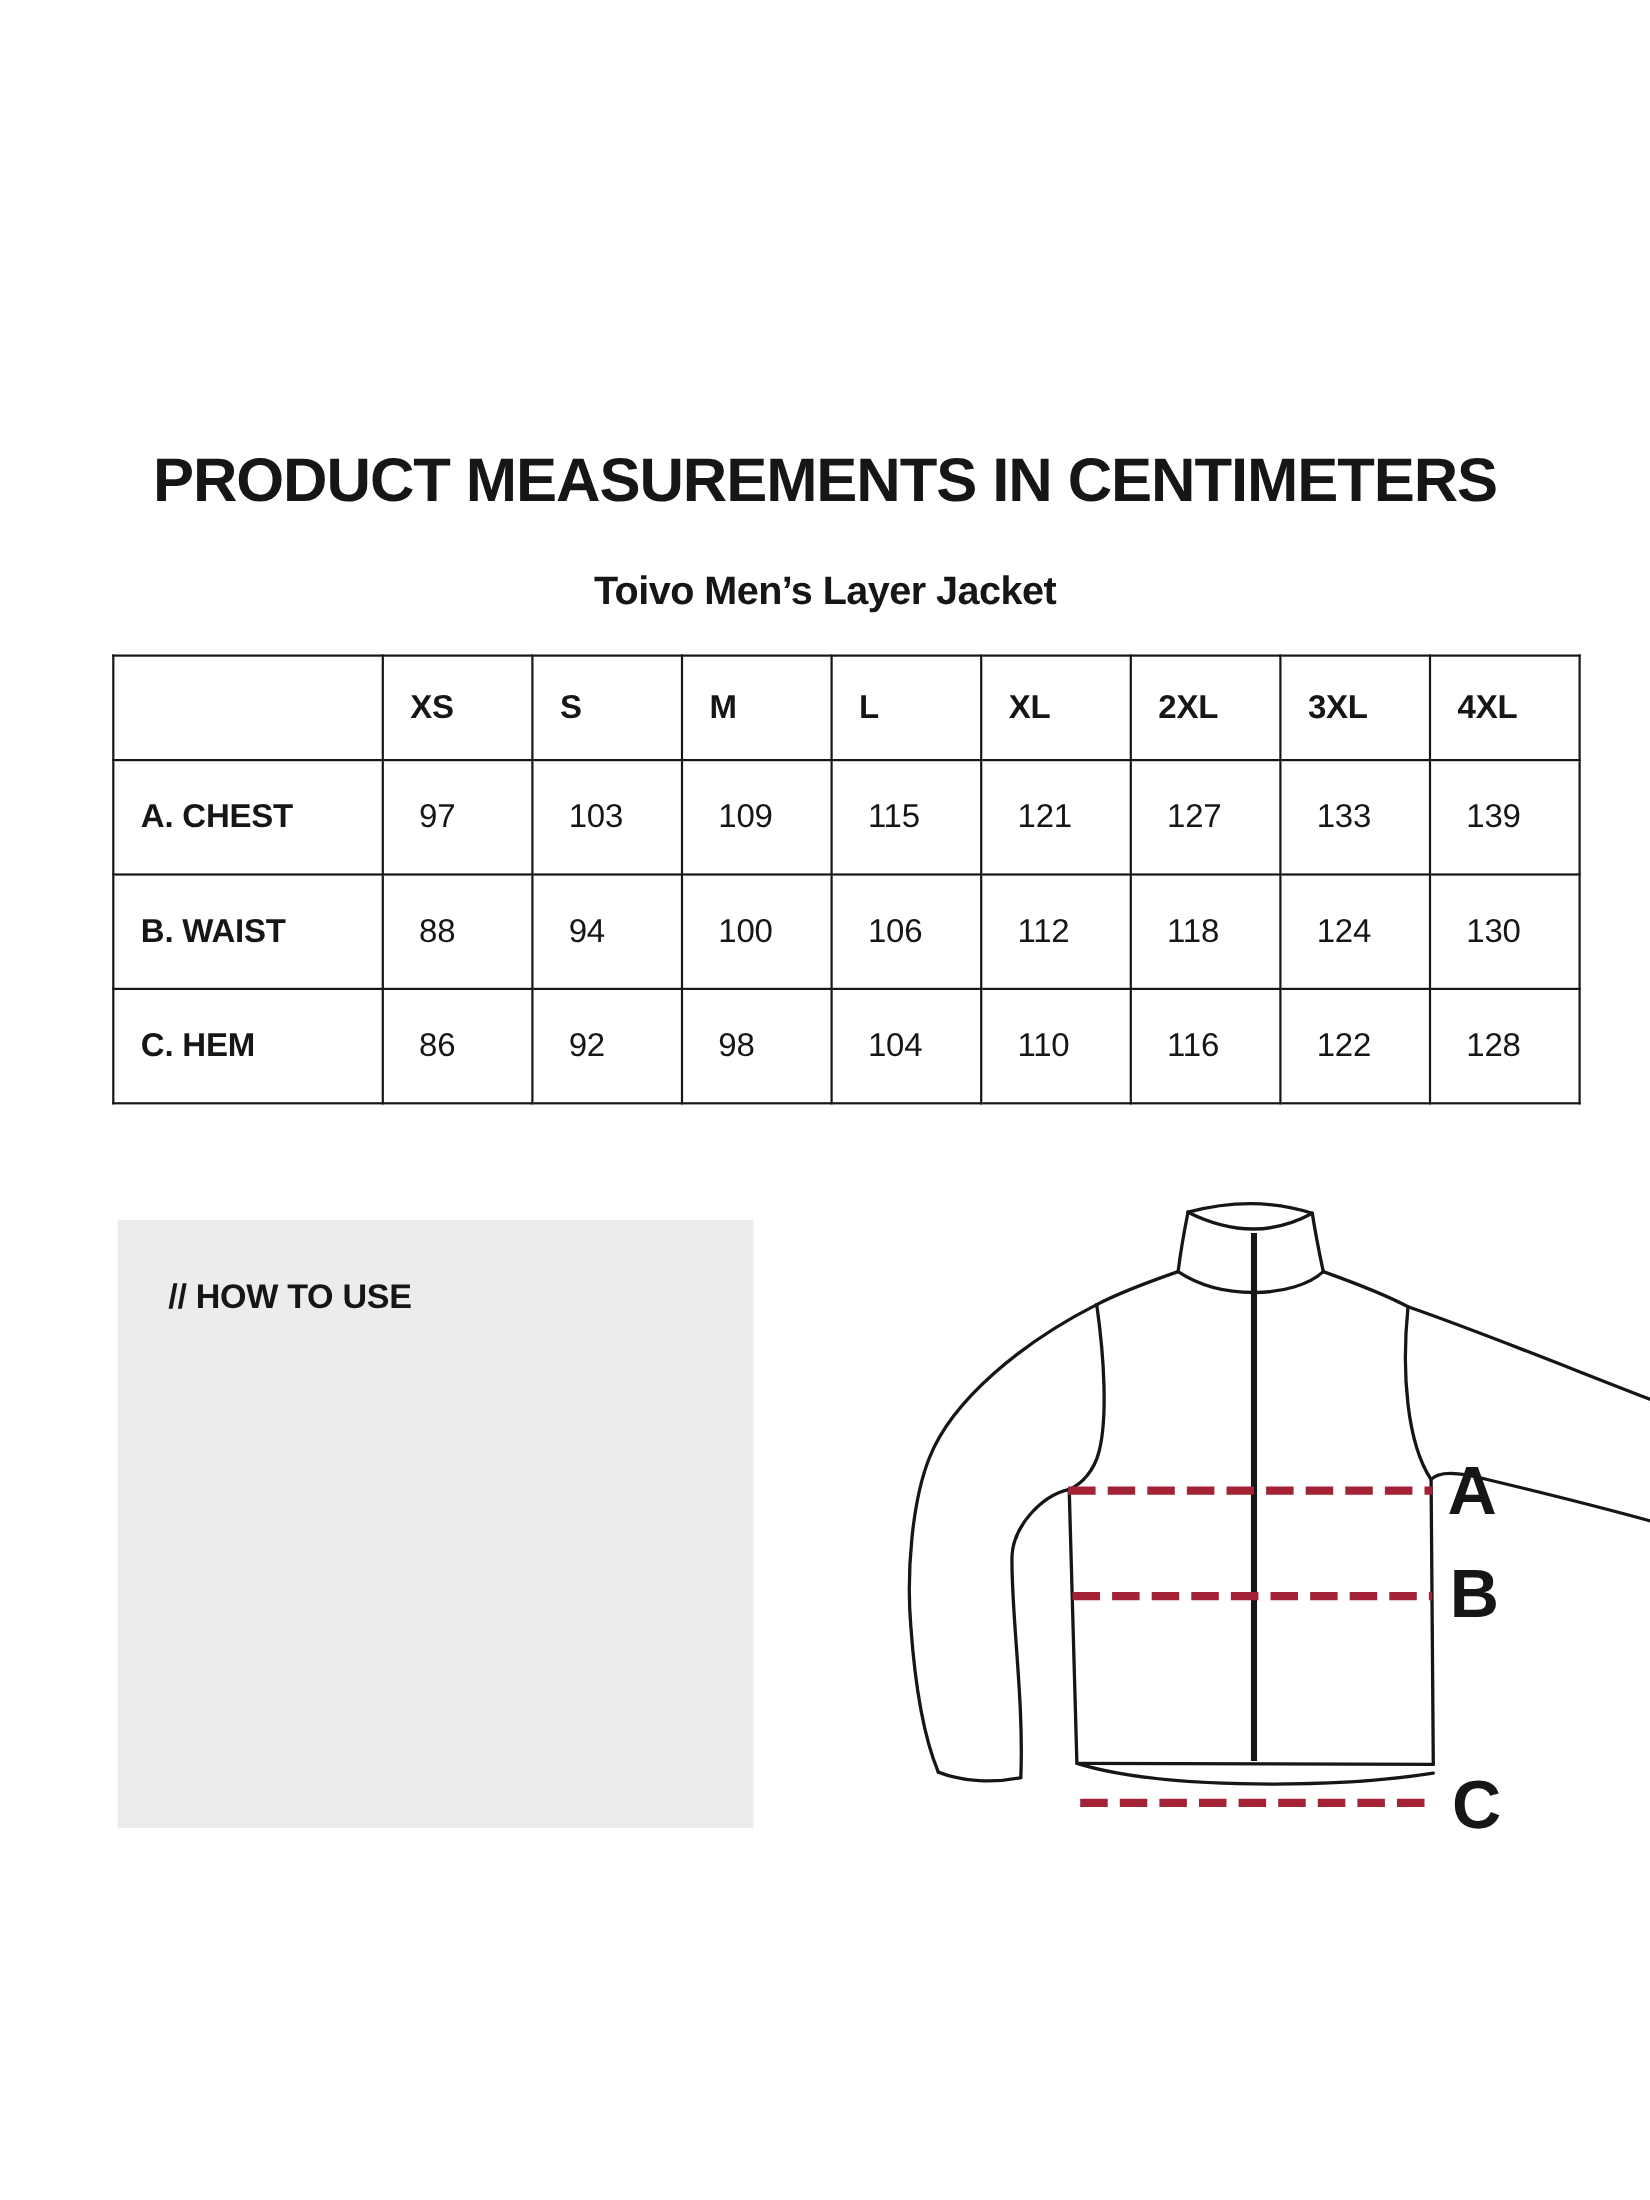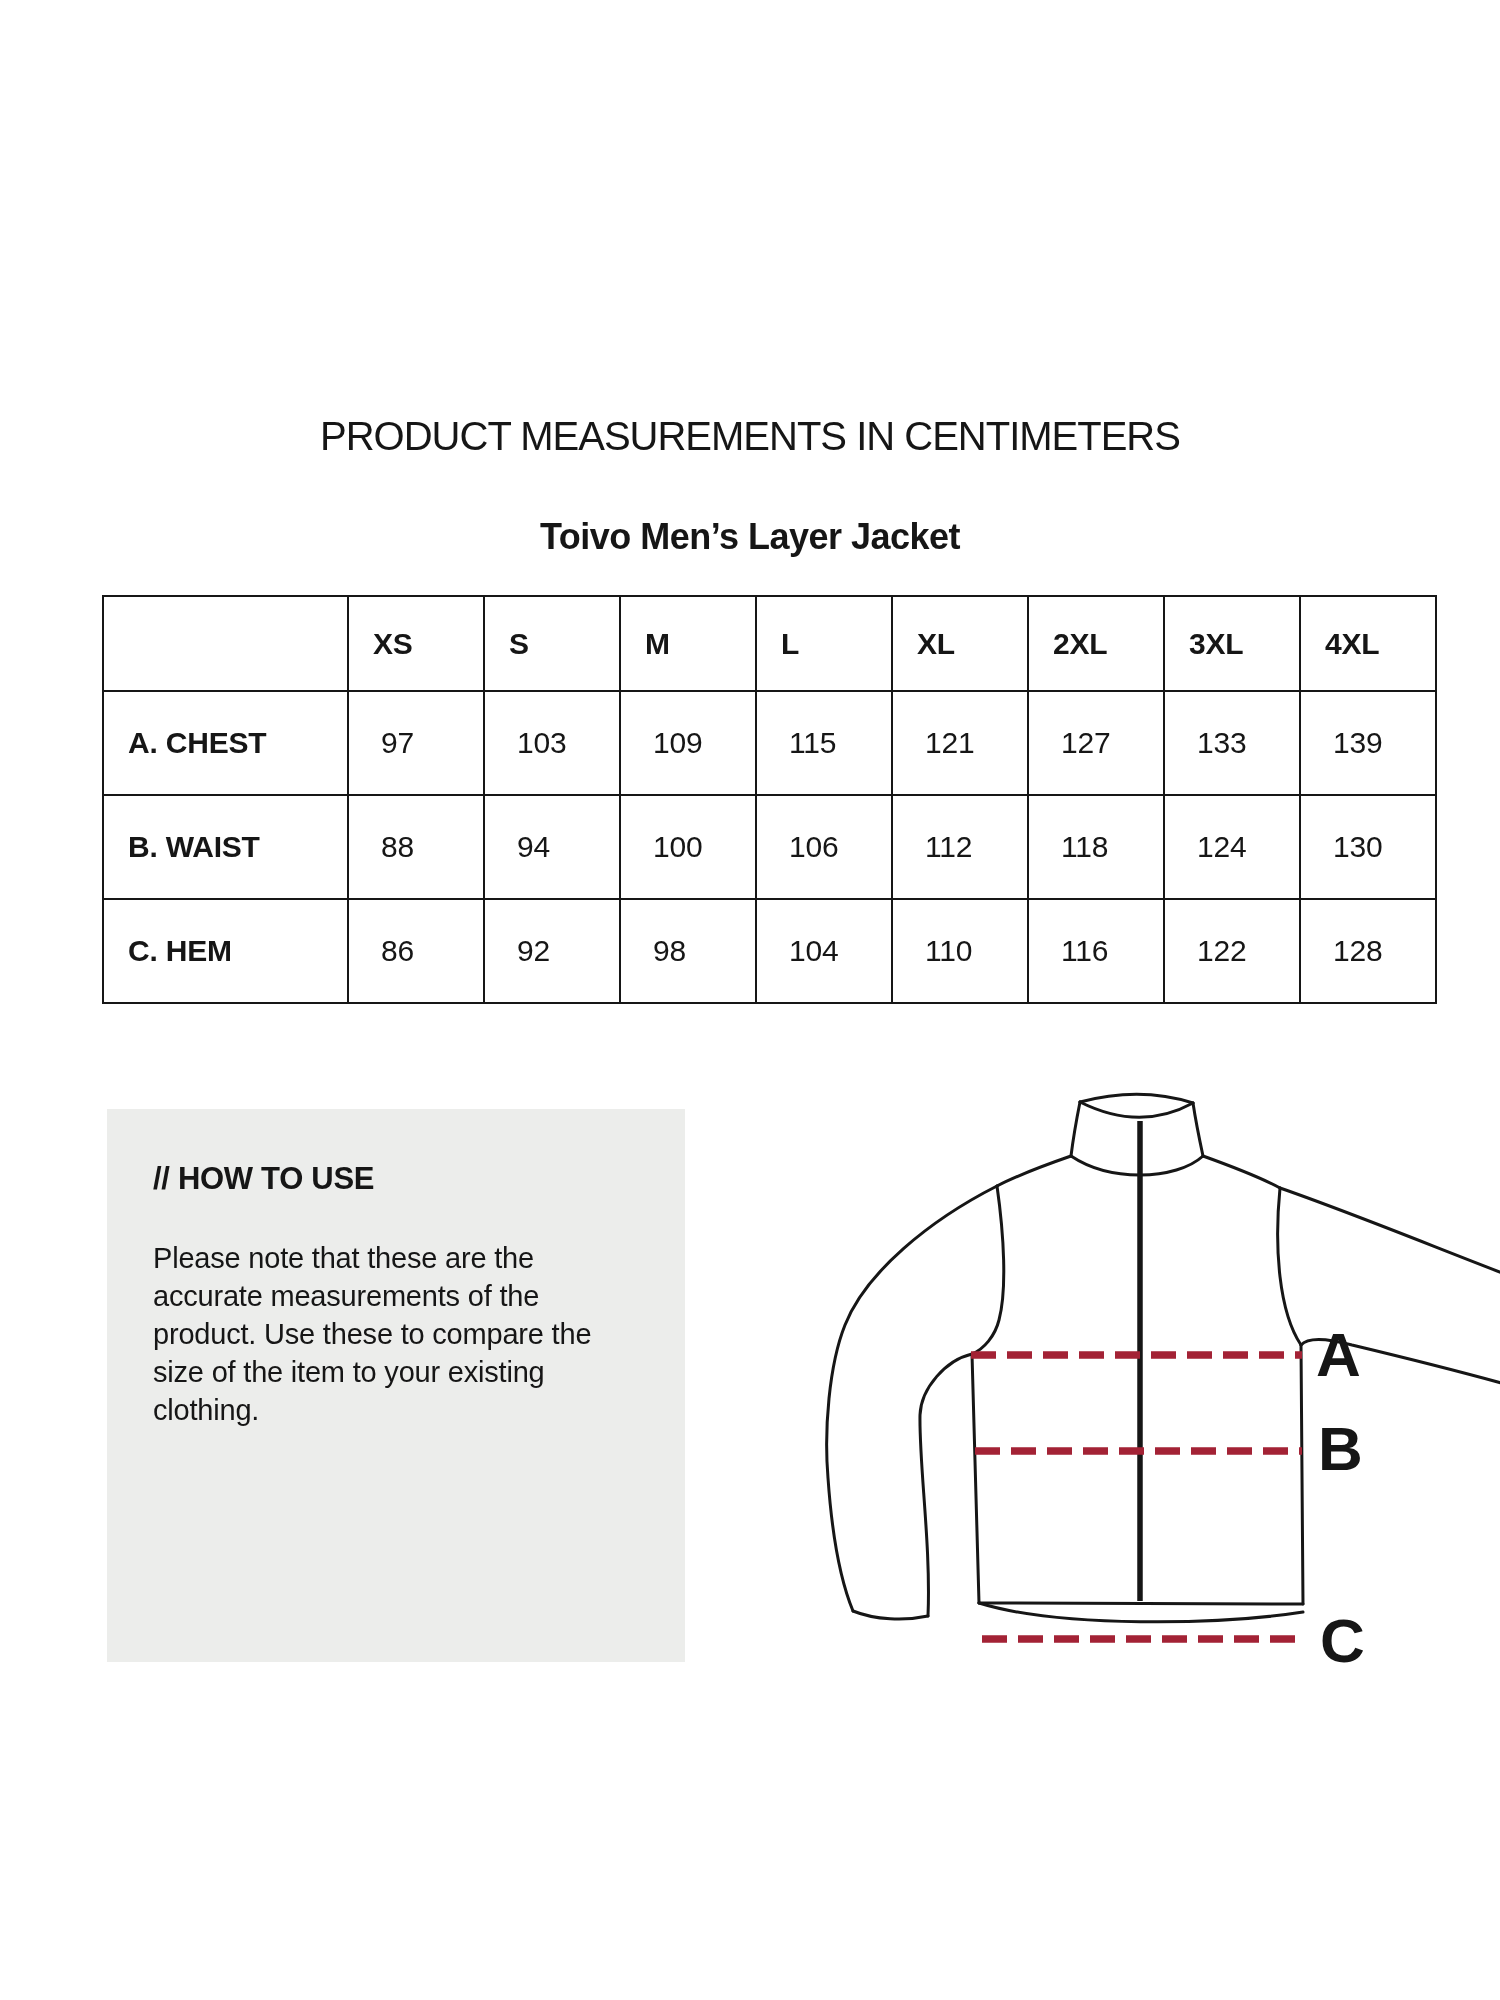--- a/index.html
+++ b/index.html
@@ -3,21 +3,21 @@
 <meta charset="utf-8">
 <style>
   html, body { margin:0; padding:0; }
   body {
     width:1500px; height:2000px; position:relative; overflow:hidden;
     background:#ffffff; color:var(--ink, #161616);
     font-family:"Liberation Sans", sans-serif;
   }
   .page-title {
     position:absolute; top:408px; left:0; width:1500px; margin:0;
-    text-align:center; font-size:40px; line-height:56px; font-weight:normal;
+    text-align:center; font-size:56px; line-height:56px; font-weight:bold;
     letter-spacing:-1px; white-space:nowrap;
   }
   .page-subtitle {
     position:absolute; top:517px; left:0; width:1500px; margin:0;
     text-align:center; font-size:36px; line-height:40px; font-weight:bold;
     letter-spacing:-0.5px; white-space:nowrap;
   }
   table.size-table {
     position:absolute; left:102px; top:595px; width:1333px;
     border-collapse:collapse; table-layout:fixed;
@@ -128,21 +128,20 @@
       <td>110</td>
       <td>116</td>
       <td>122</td>
       <td>128</td>
     </tr>
   </tbody>
 </table>
 
 <div class="how-box">
   <h3>// HOW TO USE</h3>
-  <p>Please note that these are the accurate measurements of the product. Use these to compare the size of the item to your existing clothing.</p>
 </div>
 
 <div class="jacket-wrap">
   <svg width="710" height="640" viewBox="790 1060 710 640">
     <g>
 
       <path class="outline" d="M1080,1102 Q1140,1086 1193,1103"></path>
       <path class="outline" d="M1080,1102 Q1140,1132 1193,1103"></path>
       <path class="outline" d="M1080,1102 C1076,1122 1073,1140 1071,1156"></path>
       <path class="outline" d="M1193,1103 C1196,1123 1200,1142 1203,1156"></path>

